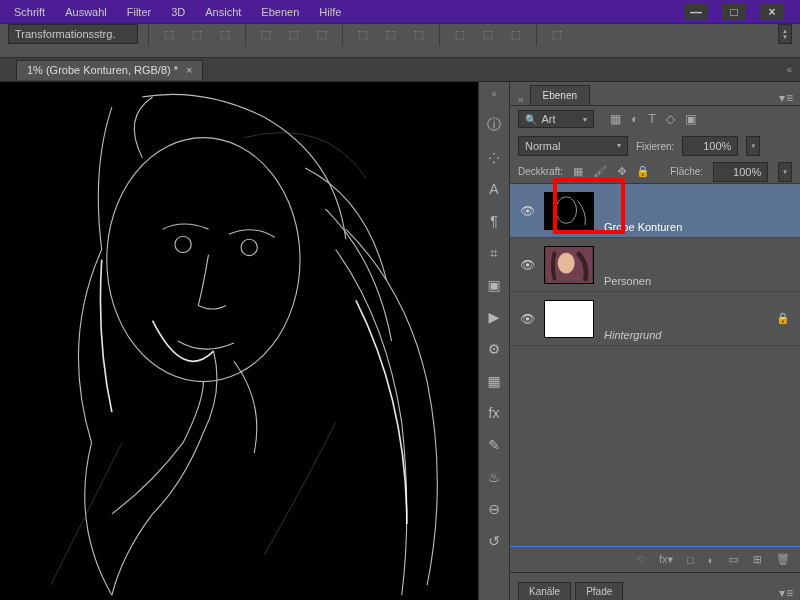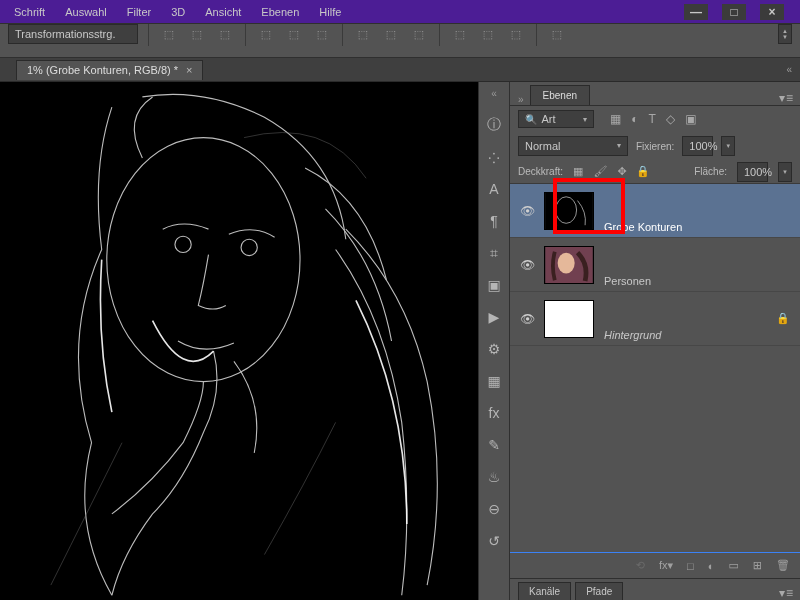--- a/index.html
+++ b/index.html
@@ -44,21 +44,21 @@
   .ptabs .menu { margin-left:auto; margin-right:6px; color:#aaa; font-size:12px; letter-spacing:1px;}
   .psearch { height:26px; display:flex; align-items:center; padding:0 8px; gap:10px;}
   .psearch .sf { flex:0 0 76px; background:#3f3f3f; border:1px solid #2a2a2a; height:18px; display:flex; align-items:center; padding:0 6px; gap:4px;}
   .psearch .sf .mag{ font-size:10px; color:#aaa;}
   .filterrow { display:flex; gap:10px; margin-left:6px;}
   .filterrow .fi{ color:#a8a8a8; font-size:12px;}
   .propsrow { height:28px; display:flex; align-items:center; padding:0 8px; gap:8px;}
   .blend { flex:0 0 110px; background:#3f3f3f; border:1px solid #2a2a2a; height:20px; line-height:18px; padding:0 6px; display:flex; justify-content:space-between; align-items:center;}
   .blend .tri{ font-size:8px; color:#aaa;}
   .rlabel { font-size:10px; color:#bbb; }
-  .opc { width:31px; height:20px; text-align:right; line-height:18px;}
+  .opc { width:56px; height:20px; text-align:right; line-height:18px;}
   .smallstep { width:14px; height:20px; background:#3f3f3f; border:1px solid #2a2a2a; display:flex; align-items:center; justify-content:center; font-size:7px; color:#aaa;}
   .lockrow { height:24px; display:flex; align-items:center; padding:0 8px; gap:10px; border-bottom:1px solid #3a3a3a;}
   .lockrow .li{ color:#a8a8a8; font-size:11px;}
 
   .layers { flex:1; background:#535353; overflow:auto; }
   .layer { height:54px; display:flex; align-items:center; padding:0 10px; gap:10px; border-bottom:1px solid #474747;}
   .layer.sel { background:#5b7292; color:#fff; }
   .eye { width:14px; text-align:center; color:#cfcfcf; font-size:12px;}
   .thumb { width:50px; height:38px; background:#222; border:1px solid #000; position:relative; overflow:hidden;}
   .thumb.white { background:#fff; }
@@ -67,21 +67,21 @@
   .lname.italic { font-style:italic; }
   .locki { margin-left:auto; color:#c8c8c8; font-size:11px;}
   .emptyfill { height:180px; }
 
   .redbox { position:absolute; border:4px solid #ff0000; pointer-events:none; }
 
   .panelfooter { height:26px; border-top:1px solid #3b82f6; display:flex; align-items:center; justify-content:flex-end; gap:14px; padding:0 10px;}
   .panelfooter .pfi{ color:#a0a0a0; font-size:11px;}
   .panelfooter .pfi.disabled{ color:#6a6a6a;}
 
-  .bottomtabs { height:22px; border-top:1px solid #2f2f2f; display:flex; align-items:flex-end; padding-left:8px;}
+  .bottomtabs { height:28px; border-top:1px solid #2f2f2f; display:flex; align-items:flex-end; padding-left:8px;}
   .btab { background:#454545; height:18px; padding:0 10px; line-height:18px; border:1px solid #2a2a2a; border-bottom:none; font-size:10px; margin-right:4px;}
   .bottomtabs .menu { margin-left:auto; margin-right:6px; color:#aaa; font-size:12px; letter-spacing:1px;}
 
 </style>
 </head>
 <body>
 
 <div class="menubar">
   <div class="item">Schrift</div>
   <div class="item">Auswahl</div>

